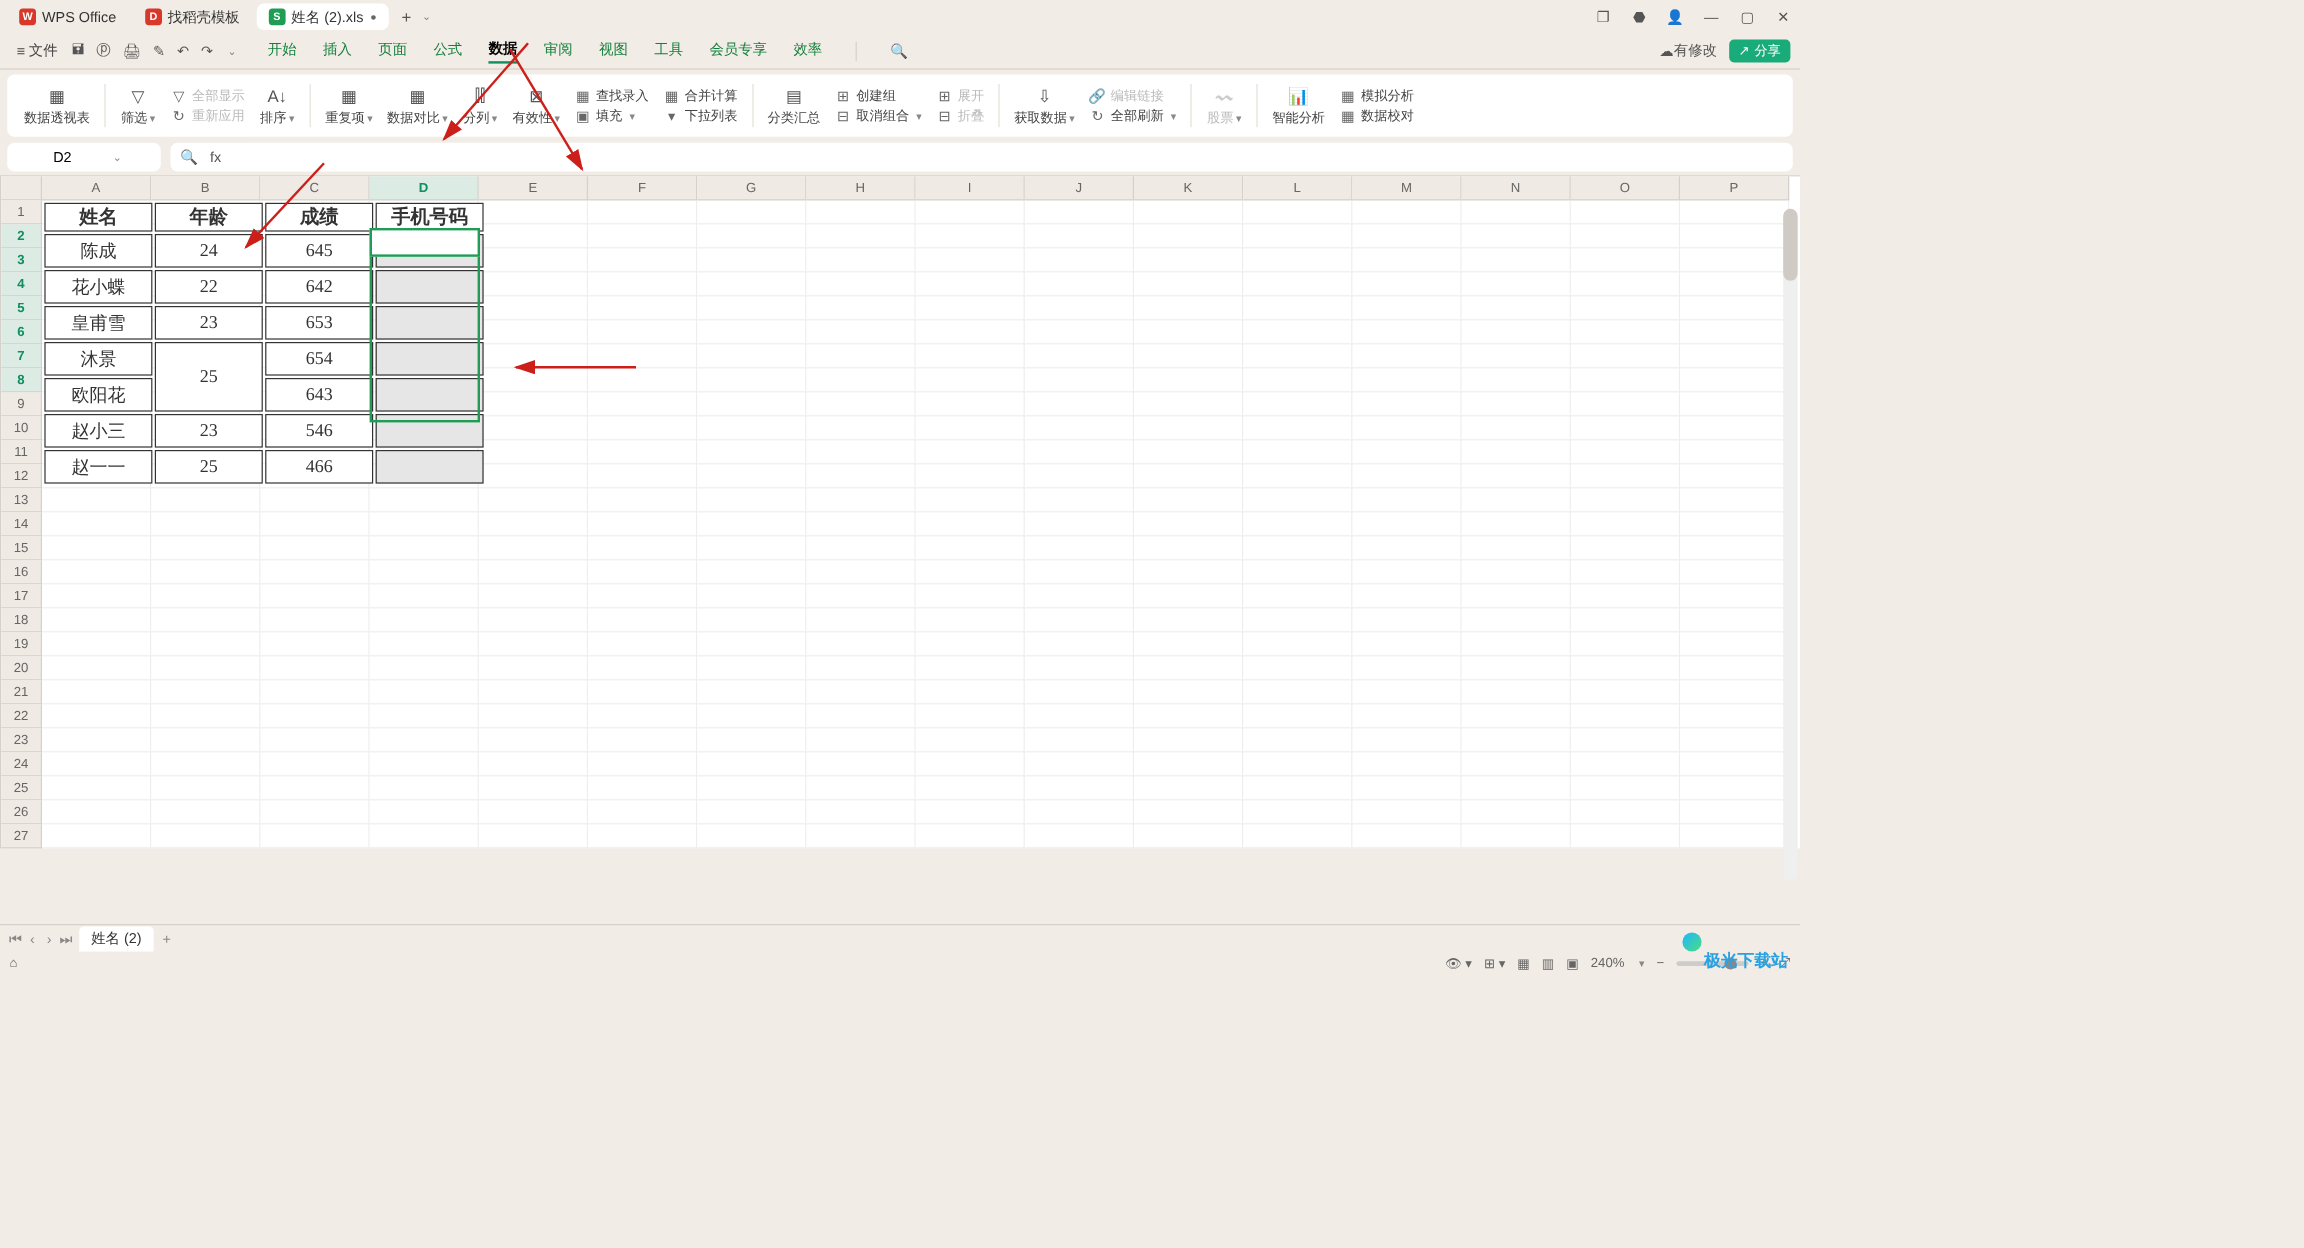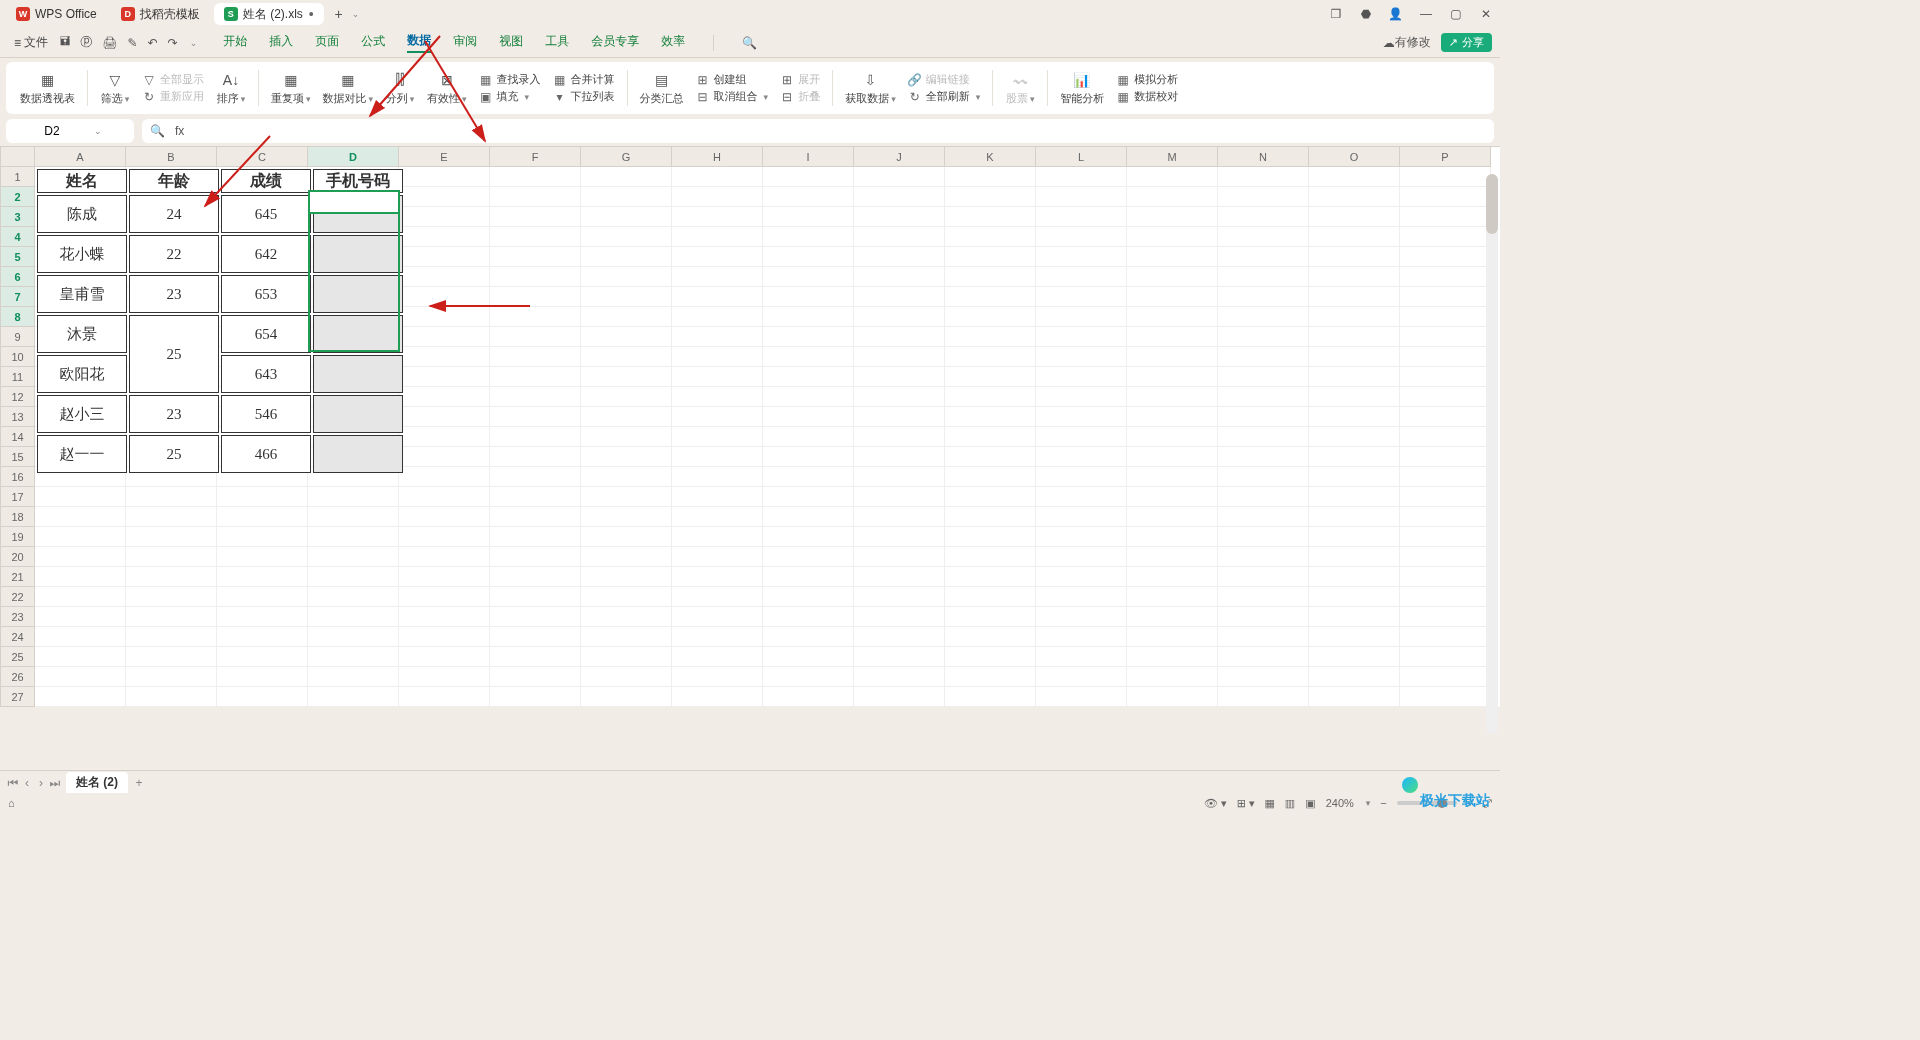--- a/index.html
+++ b/index.html
@@ -18,21 +18,21 @@
   .tab-add { width: 22px; height: 22px; display: flex; align-items: center; justify-content: center; font-size: 14px; color: #555; }
   .title-right { margin-left: auto; display: flex; align-items: center; gap: 14px; color: #555; }
   .win-btn { width: 16px; height: 16px; display: flex; align-items: center; justify-content: center; }
 
   
   .menubar { height: 30px; display: flex; align-items: center; padding: 0 8px; border-bottom: 1px solid #d8d0c8; }
   .menubtn { display: flex; align-items: center; gap: 3px; padding: 0 6px; color: #444; }
   .quick-icons { display: flex; align-items: center; gap: 10px; margin-left: 6px; margin-right: 16px; color: #555; }
   .main-tabs { display: flex; align-items: center; gap: 22px; margin-left: 10px; }
   .main-tab { color: #15803d; padding-bottom: 2px; }
-  .main-tab.active { color: #0369a1; font-weight: 600; border-bottom: 2px solid #0f8f5f; }
+  .main-tab.active { color: #000000; font-weight: 600; border-bottom: 2px solid #0f8f5f; }
   .menubar .right { margin-left: auto; display: flex; align-items: center; gap: 10px; }
   .sharebtn { background: #1aab7a; color: #fff; border-radius: 4px; padding: 2px 8px; display: flex; align-items: center; gap: 4px; font-size: 11px; }
 
   
   .ribbon { height: 52px; background: #fff; margin: 4px 6px 0 6px; border-radius: 6px; display: flex; align-items: center; padding: 0 8px; }
   .ritem { display: flex; flex-direction: column; align-items: center; justify-content: center; height: 48px; padding: 0 6px; font-size: 11px; color: #444; min-width: 42px; text-align: center; }
   .ritem .ricon { height: 18px; display: flex; align-items: center; justify-content: center; font-size: 14px; color: #555; margin-bottom: 2px; }
   .ritem.dim { color: #bbb; }
   .ritem.dim .ricon { color: #ccc; }
   .rcol { display: flex; flex-direction: column; justify-content: center; gap: 2px; padding: 0 6px; }
@@ -56,32 +56,32 @@
   .grid { display: grid; grid-template-columns: 34px repeat(16, 91px); grid-auto-rows: 20px; background: #fff; border-top: 1px solid #d6d0ca; border-left: 1px solid #d6d0ca; }
   .hdr { background: #efeae4; border-right: 1px solid #d6d0ca; border-bottom: 1px solid #d6d0ca; display: flex; align-items: center; justify-content: center; color: #666; font-size: 11px; }
   .hdr.sel { background: #dcebe3; color: #0f8f5f; font-weight: 600; }
   .rowhdr { background: #efeae4; border-right: 1px solid #d6d0ca; border-bottom: 1px solid #d6d0ca; display: flex; align-items: center; justify-content: center; color: #666; font-size: 11px; }
   .rowhdr.sel { background: #dcebe3; color: #0f8f5f; font-weight: 600; }
   .cell { border-right: 1px solid #eee; border-bottom: 1px solid #eee; }
   .corner { background: #efeae4; border-right: 1px solid #d6d0ca; border-bottom: 1px solid #d6d0ca; }
 
   
   .tbl { position: absolute; left: 35px; top: 21px; }
-  .tbl td { border: 1px solid #333; width: 90px; height: 38px; text-align: center; vertical-align: middle; font-family: SimSun, serif; font-size: 15px; background: #fff; }
+  .tbl td { border: 1px solid #333; width: 90px; height: 28px; text-align: center; vertical-align: middle; font-family: SimSun, serif; font-size: 15px; background: #fff; }
   .tbl .hdr-row td { font-weight: 700; font-size: 16px; height: 24px; background:#fff; }
   .tbl td.selcell { background: #e6e6e6; }
   .sel-border { position: absolute; border: 2px solid #1f9d55; pointer-events: none; }
 
   
   .arrow { position: absolute; pointer-events: none; }
 
   
   .sheetbar { position: absolute; left: 0; right: 0; bottom: 18px; height: 24px; display: flex; align-items: center; background: #f2ece6; border-top: 1px solid #d6d0ca; padding: 0 6px; }
   .navbtn { width: 14px; text-align: center; color: #888; }
-  .sheet-tab { background: #fff; border-radius: 4px 4px 0 0; padding: 2px 10px; margin: 0 4px; font-size: 12px; font-weight: 700; }
+  .sheet-tab { background: #fff; border-radius: 4px 4px 0 0; padding: 2px 10px; margin: 0 4px; font-size: 12px; font-weight: 400; }
   .statusbar { position: absolute; left: 0; right: 0; bottom: 0; height: 18px; background: #f2ece6; display: flex; align-items: center; padding: 0 8px; font-size: 11px; color: #666; }
   .statusbar .sright { margin-left: auto; display: flex; align-items: center; gap: 10px; }
 
   .watermark { position: absolute; right: 10px; bottom: 2px; display: flex; align-items: center; gap: 2px; font-size: 14px; }
   .watermark .logo { width: 16px; height: 16px; border-radius: 50%; background: linear-gradient(135deg,#1fb6ff,#4ade80); }
   .watermark .txt1 { color: #2aa1e0; font-weight: 700; margin-top: 32px; }
   .vscroll { position:absolute; right:2px; top:174px; width:12px; height:560px; background:#efefef; border-radius:6px; }
   .vscroll .thumb { position:absolute; top:0; width:12px; height:60px; background:#cfcac3; border-radius:6px; }
 </style>
 </head>

